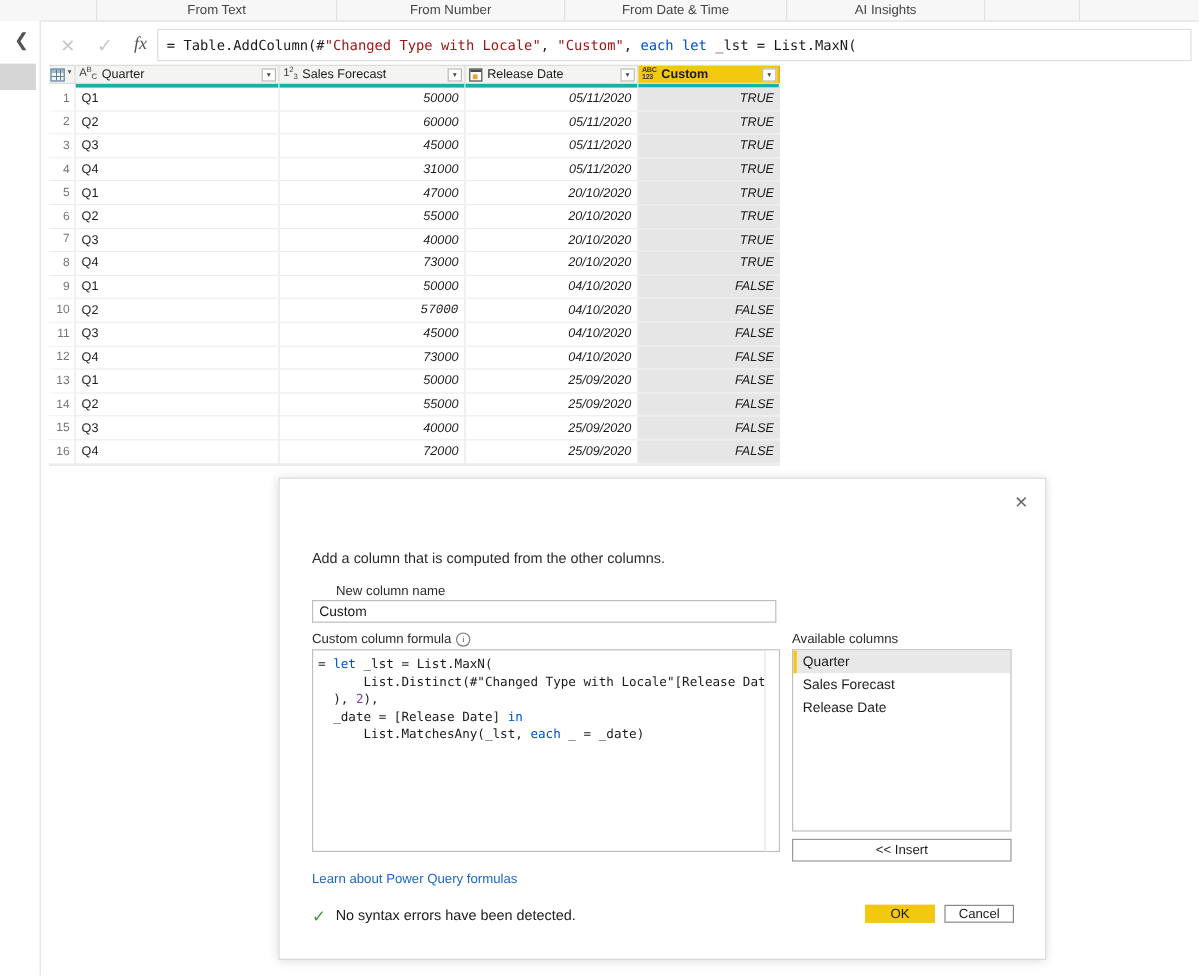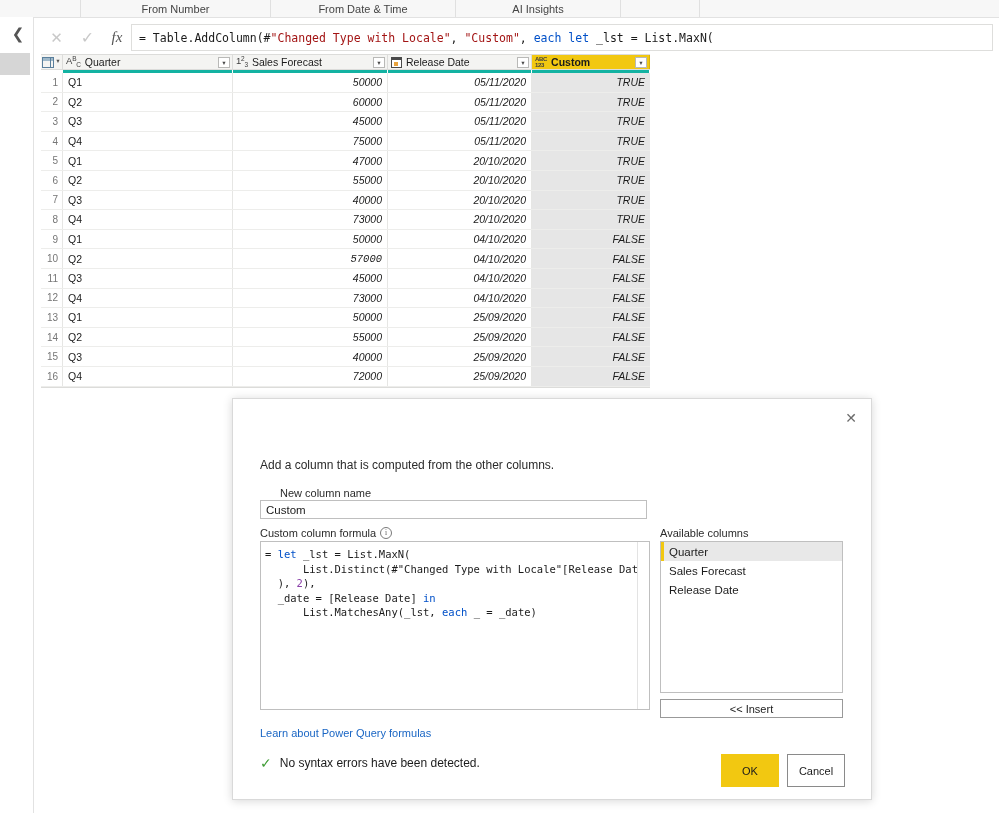--- a/index.html
+++ b/index.html
@@ -416,21 +416,21 @@
   }
   .check-mark {
     color: #3f9c35;
     font-size: 14px;
     line-height: 1;
   }
   .status-text { font-size: 12px; color: #1b1b1b; }
 
   .btn {
     position: absolute;
-    height: 33px;
+    height: 15px;
     font-size: 11px;
     display: flex;
     align-items: center;
     justify-content: center;
     box-sizing: border-box;
     cursor: pointer;
     font-family: "Liberation Sans", sans-serif;
   }
   .btn-ok {
     left: 488px; top: 355px;
@@ -447,20 +447,23 @@
     color: #1b1b1b;
   }
 </style>
 </head>
 <body>
 
 <div id="app">
 
   <div class="ribbon">
     <div class="ribbon-groups" id="ribbon-groups">
+        <div class="ribbon-group" style="width: 200px;">
+          <span>From Text</span>
+        </div>
         <div class="ribbon-group" style="width: 190px;">
           <span>From Number</span>
         </div>
         <div class="ribbon-group" style="width: 185px; align-items: center;">
           <span>From Date &amp; Time</span>
         </div>
         <div class="ribbon-group" style="width: 165px;">
           <span>AI Insights</span>
         </div>
         <div class="ribbon-group" style="width: 80px;">
@@ -546,21 +549,21 @@
         <div class="row">
           <div class="cell idx">3</div>
           <div class="cell txt" style="width: 170px;">Q3</div>
           <div class="cell num" style="width: 155px;">45000</div>
           <div class="cell dt" style="width: 144px;">05/11/2020</div>
           <div class="cell bool" style="width: 118px;">TRUE</div>
         </div>
         <div class="row">
           <div class="cell idx">4</div>
           <div class="cell txt" style="width: 170px;">Q4</div>
-          <div class="cell num" style="width: 155px;">75000</div>
+          <div class="cell num" style="width: 155px;">31000</div>
           <div class="cell dt" style="width: 144px;">05/11/2020</div>
           <div class="cell bool" style="width: 118px;">TRUE</div>
         </div>
         <div class="row">
           <div class="cell idx">5</div>
           <div class="cell txt" style="width: 170px;">Q1</div>
           <div class="cell num" style="width: 155px;">47000</div>
           <div class="cell dt" style="width: 144px;">20/10/2020</div>
           <div class="cell bool" style="width: 118px;">TRUE</div>
         </div>

